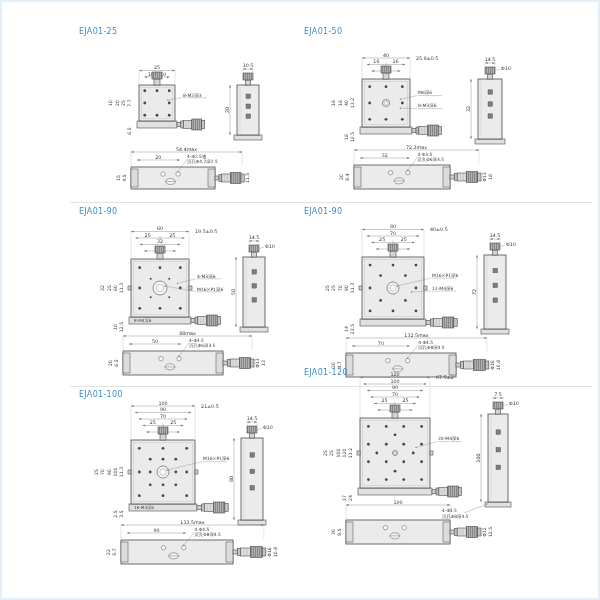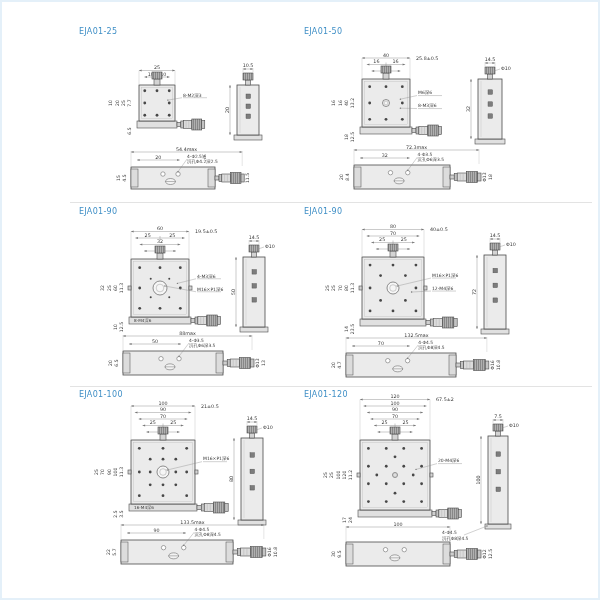--- a/index.html
+++ b/index.html
@@ -664,21 +664,21 @@
         <text x="119.44" y="146.2" text-anchor="start" font-size="4.4" fill="#3a3a3a">沉孔Φ8深4.5</text>
         <line x1="119.44" y1="142" x2="108.72" y2="155.28" stroke="#8a8a8a" stroke-width="0.4"></line>
         <circle cx="108.72" cy="155.28" r="0.7" fill="#777"></circle>
         <text x="41" y="162" text-anchor="middle" font-size="4.6" fill="#3a3a3a" transform="rotate(-90 41 162)">5.7</text>
         <text x="35" y="162" text-anchor="middle" font-size="4.6" fill="#3a3a3a" transform="rotate(-90 35 162)">22</text>
         <text x="195.85" y="162" text-anchor="middle" font-size="4.6" fill="#3a3a3a" transform="rotate(-90 195.85 162)">Φ16</text>
         <text x="201.85" y="162" text-anchor="middle" font-size="4.6" fill="#3a3a3a" transform="rotate(-90 201.85 162)">10.8</text>
       </g>
     </svg>
   </div>
-<div id="p5" class="panel" style="left:300px;top:390px;width:250px;height:188px">
+<div id="p5" class="panel" style="left:300px;top:368px;width:250px;height:188px">
   <div class="ptitle">EJA01-120</div>
 <svg width="250" height="188" viewBox="0 0 250 188">
       <defs>
         <pattern id="kn5" width="2" height="4" patternUnits="userSpaceOnUse">
           <rect x="0" y="0" width="2" height="4" fill="#b5b5b5"></rect>
           <line x1="0.6" y1="0" x2="0.6" y2="4" stroke="#767676" stroke-width="0.8"></line>
         </pattern>
       </defs>
       <g>
         <line x1="60" y1="49" x2="60" y2="9.5" stroke="#b0b0b0" stroke-width="0.35"></line>

